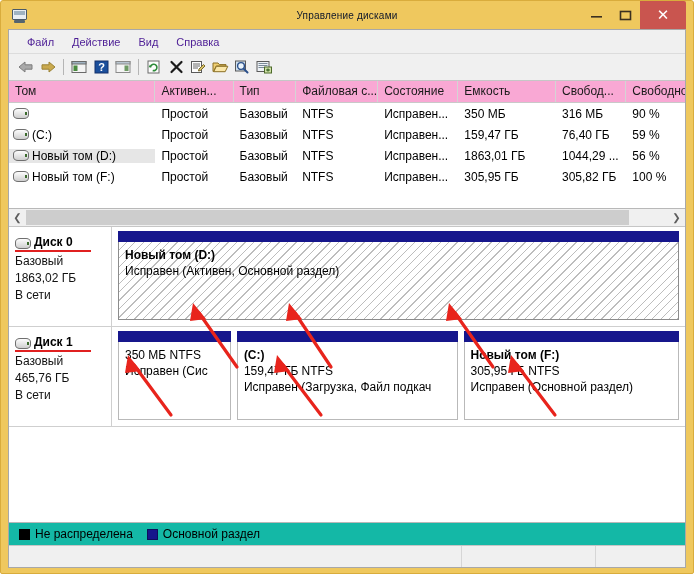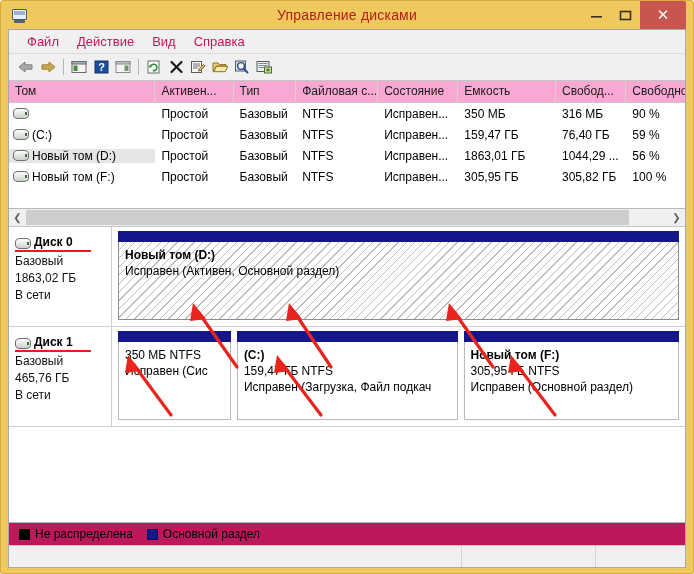--- a/index.html
+++ b/index.html
@@ -54,22 +54,22 @@
   #app-icon .base {
     position: absolute; left: 3px; bottom: 1px;
     width: 11px; height: 3px;
     background: #54646f;
     border-radius: 1px;
   }
   #title-text {
     position: absolute;
     left: 0; right: 0;
     text-align: center;
-    font-size: 14px;
-    color: #b91c1c;
+    font-size: 10px;
+    color: #0f172a;
     letter-spacing: .2px;
     pointer-events: none;
   }
   #win-controls {
     margin-left: auto;
     display: flex;
     align-items: stretch;
     height: 28px;
   }
   .win-btn {
@@ -102,22 +102,22 @@
     height: 23px;
     background: #f0f0f0;
     display: flex;
     align-items: center;
     padding-left: 9px;
     border-bottom: 1px solid #dcdcdc;
     flex: 0 0 auto;
   }
   .menu-item {
     padding: 3px 9px;
-    font-size: 13px;
-    color: #be185d;
+    font-size: 11px;
+    color: #4c1d95;
     cursor: default;
   }
 
   
   #toolbar {
     height: 26px;
     background: #f0f0f0;
     display: flex;
     align-items: center;
     padding-left: 6px;
@@ -323,21 +323,21 @@
   #arrows {
     position: absolute;
     inset: 0;
     pointer-events: none;
   }
 
   
   #legend {
     height: 22px;
     flex: 0 0 auto;
-    background: #be185d;
+    background: #14b8a6;
     display: flex;
     align-items: center;
     padding-left: 10px;
     border-bottom: 1px solid #c6c6c6;
   }
   .leg-item {
     display: flex; align-items: center;
     margin-right: 14px;
     font-size: 12px;
   }

